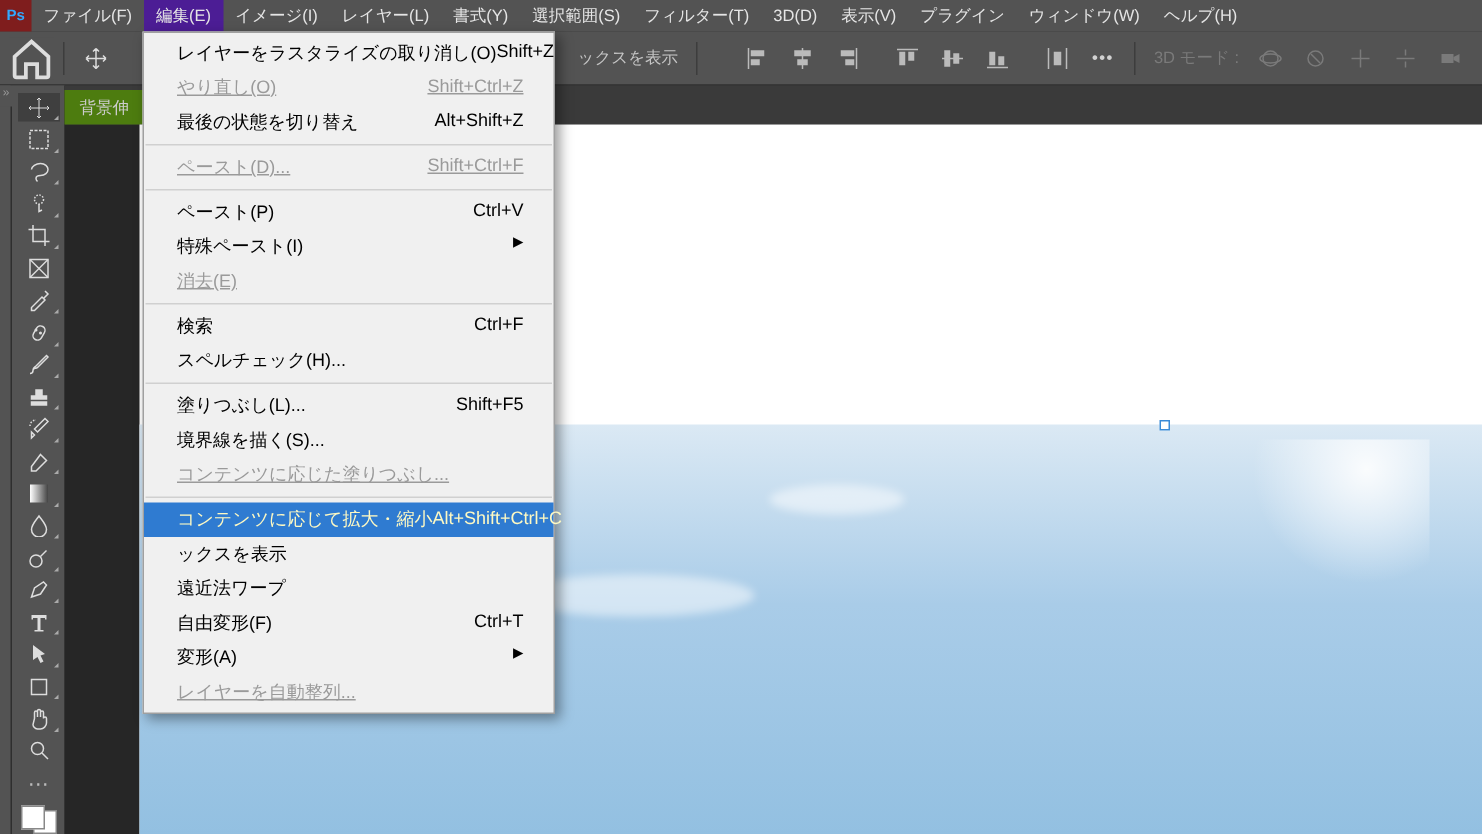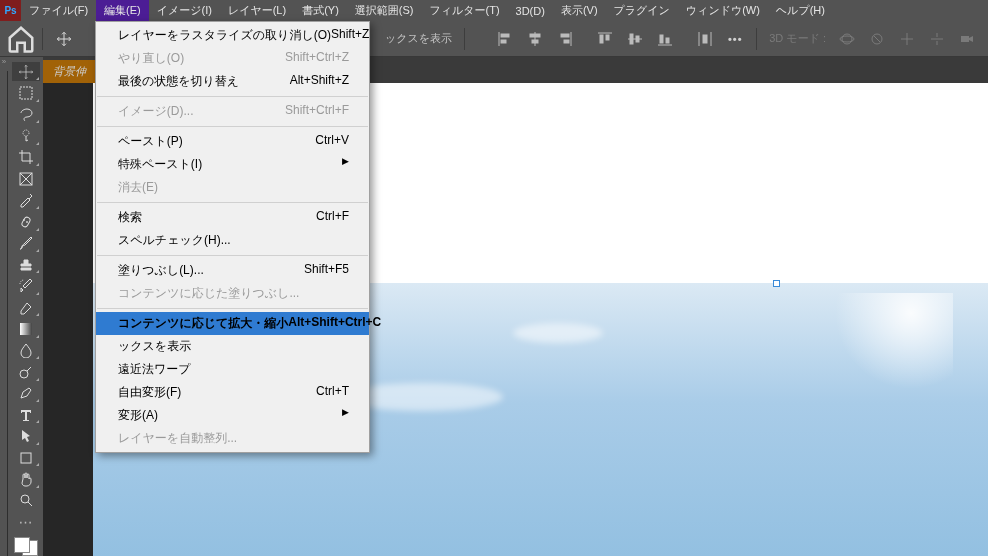--- a/index.html
+++ b/index.html
@@ -20,31 +20,31 @@
 .toolbox { width:35px; background:#535353; display:flex; flex-direction:column; align-items:center; padding-top:4px; }
 .tool { width:28px; height:24px; display:flex; align-items:center; justify-content:center; color:#d5d5d5; margin:1px 0; position:relative; }
 .tool.active { background:#3f3f3f; }
 .tool svg { width:16px; height:16px; }
 .tool .tri { position:absolute; right:1px; bottom:1px; width:0; height:0; border-right:3px solid #aaa; border-top:3px solid transparent; }
 .swatch { margin-top:4px; width:24px; height:24px; position:relative; }
 .swatch .fg { width:16px; height:16px; background:#fff; border:1px solid #888; position:absolute; top:0; left:0; z-index:2;}
 .swatch .bg { width:16px; height:16px; background:#fff; border:1px solid #888; position:absolute; bottom:0; right:0;}
 .canvas-area { flex:1; background:#262626; position:relative; }
 .tab-bar { height:26px; background:#3a3a3a; display:flex; align-items:flex-end; font-size:11px; color:#ccc; }
-.tab { padding:4px 10px; background:#a16207; border-right:1px solid #2a2a2a;font-style:italic; }
+.tab { padding:4px 10px; background:#4d7c0f; border-right:1px solid #2a2a2a; }
 .canvas { position:absolute; top:26px; left:50px; width:920px; height:500px; background:#fff; }
 .sky { position:absolute; top:200px; left:0; right:0; bottom:0; background:linear-gradient(to bottom,#dbe9f4,#a9cce8 40%,#8fbee0);}
 .sky::before { content:""; position:absolute; top:10px; right:60px; width:140px; height:100px; background:radial-gradient(circle at 70% 20%, rgba(255,255,255,0.9), rgba(255,255,255,0) 60%);}
 .cloud { position:absolute; background:rgba(255,255,255,0.5); border-radius:50%; filter:blur(3px);}
 .c1{top:260px;left:80px;width:120px;height:30px;} .c2{top:300px;left:250px;width:160px;height:28px;} .c3{top:240px;left:420px;width:90px;height:20px;}
 .handle { position:absolute; width:7px; height:7px; background:#fff; border:1px solid #3a8bd8;}
 .dropdown { position:absolute; top:21px; left:95px; width:275px; background:#f0f0f0; border:1px solid #a0a0a0; box-shadow:3px 3px 8px rgba(0,0,0,0.4); font-size:12px; color:#000; z-index:100; padding:2px 0;}
 .dd-item { display:flex; justify-content:space-between; padding:3px 20px 3px 22px; white-space:nowrap; }
-.dd-item.disabled { color:#9a9a9a; }
-.dd-item.highlight { background:#2f7bd1; color:#000000;font-weight:bold; }
+.dd-item.disabled { color:#9a9a9a;text-decoration:underline; }
+.dd-item.highlight { background:#2f7bd1; color:#fef9c3; }
 .dd-item .arrow { font-size:9px; }
 .dd-sep { height:1px; background:#d0d0d0; margin:3px 1px; }
 .align-grp { display:flex; margin-left:auto; }
 .home-btn { width:30px; height:28px; display:flex; align-items:center; justify-content:center; background:#535353;}
 </style>
 </head>
 <body>
 
 <div class="menubar">
   <div class="ps-logo">Ps</div>
@@ -337,21 +337,21 @@
     <div class="dd-item disabled">
       <span>やり直し(O)</span>
       <span>Shift+Ctrl+Z</span>
     </div>
     <div class="dd-item">
       <span>最後の状態を切り替え</span>
       <span>Alt+Shift+Z</span>
     </div>
     <div class="dd-sep"></div>
     <div class="dd-item disabled">
-      <span>イメージ(D)...</span>
+      <span>ペースト(D)...</span>
       <span>Shift+Ctrl+F</span>
     </div>
     <div class="dd-sep"></div>
     <div class="dd-item">
       <span>ペースト(P)</span>
       <span>Ctrl+V</span>
     </div>
     <div class="dd-item">
       <span>特殊ペースト(I)</span>
       <span class="arrow">▶</span>
@@ -366,20 +366,24 @@
       <span>Ctrl+F</span>
     </div>
     <div class="dd-item">
       <span>スペルチェック(H)...</span>
       <span></span>
     </div>
     <div class="dd-sep"></div>
     <div class="dd-item">
       <span>塗りつぶし(L)...</span>
       <span>Shift+F5</span>
+    </div>
+    <div class="dd-item">
+      <span>境界線を描く(S)...</span>
+      <span></span>
     </div>
     <div class="dd-item disabled">
       <span>コンテンツに応じた塗りつぶし...</span>
       <span></span>
     </div>
     <div class="dd-sep"></div>
     <div class="dd-item highlight">
       <span>コンテンツに応じて拡大・縮小</span>
       <span>Alt+Shift+Ctrl+C</span>
     </div>

